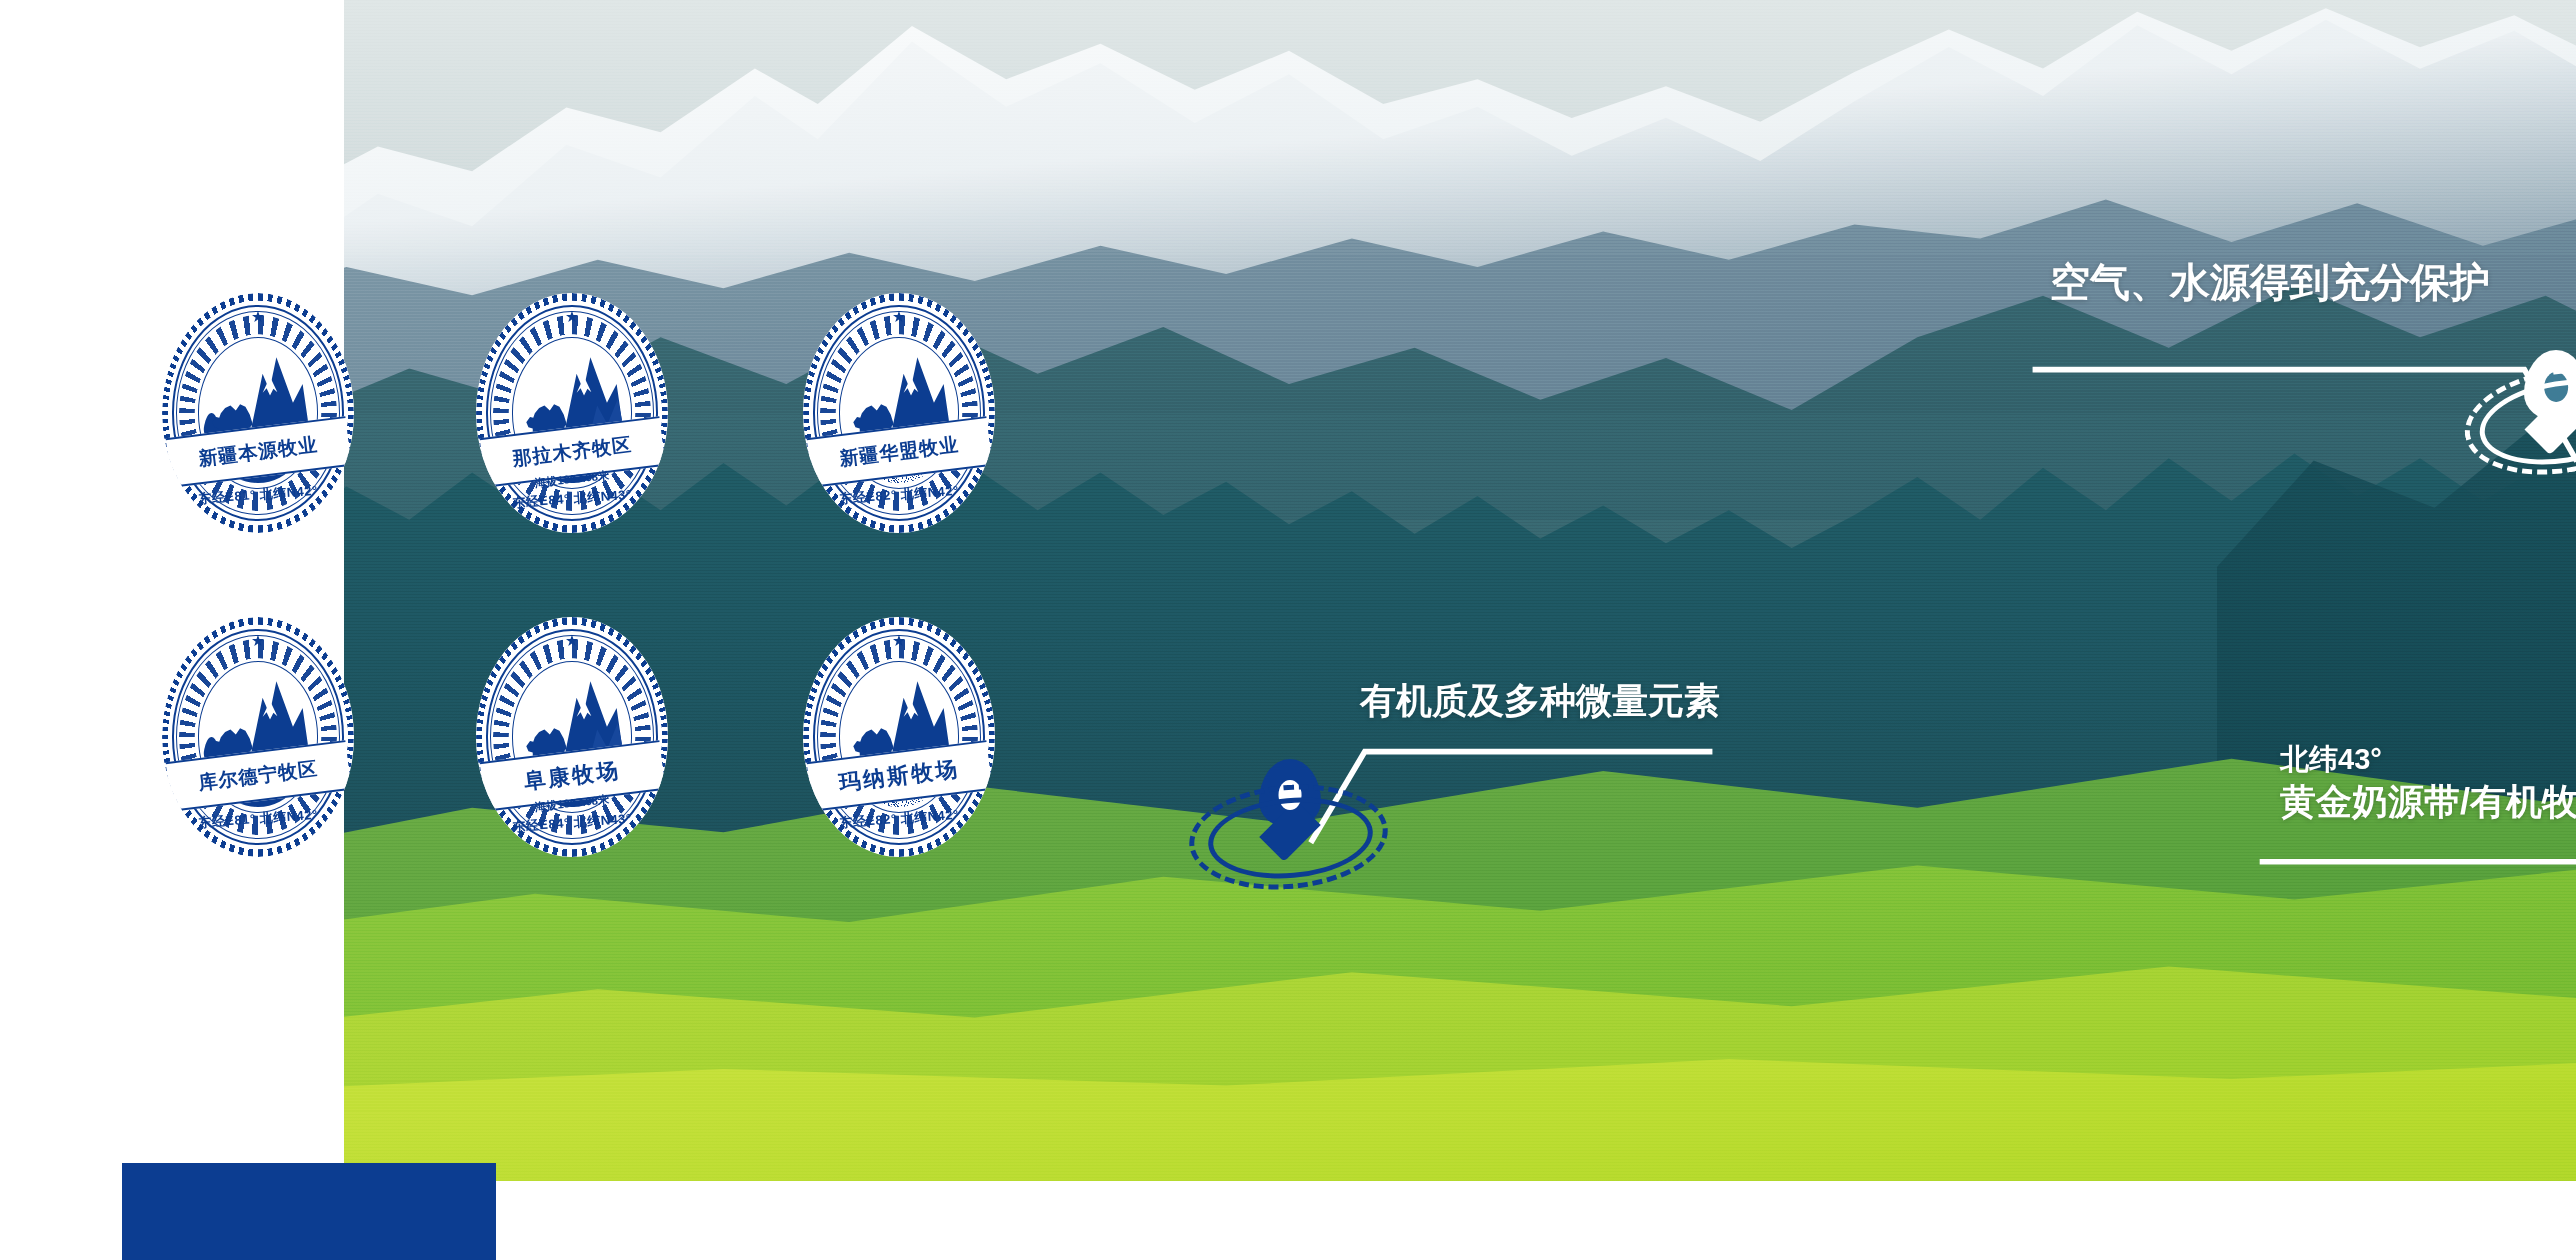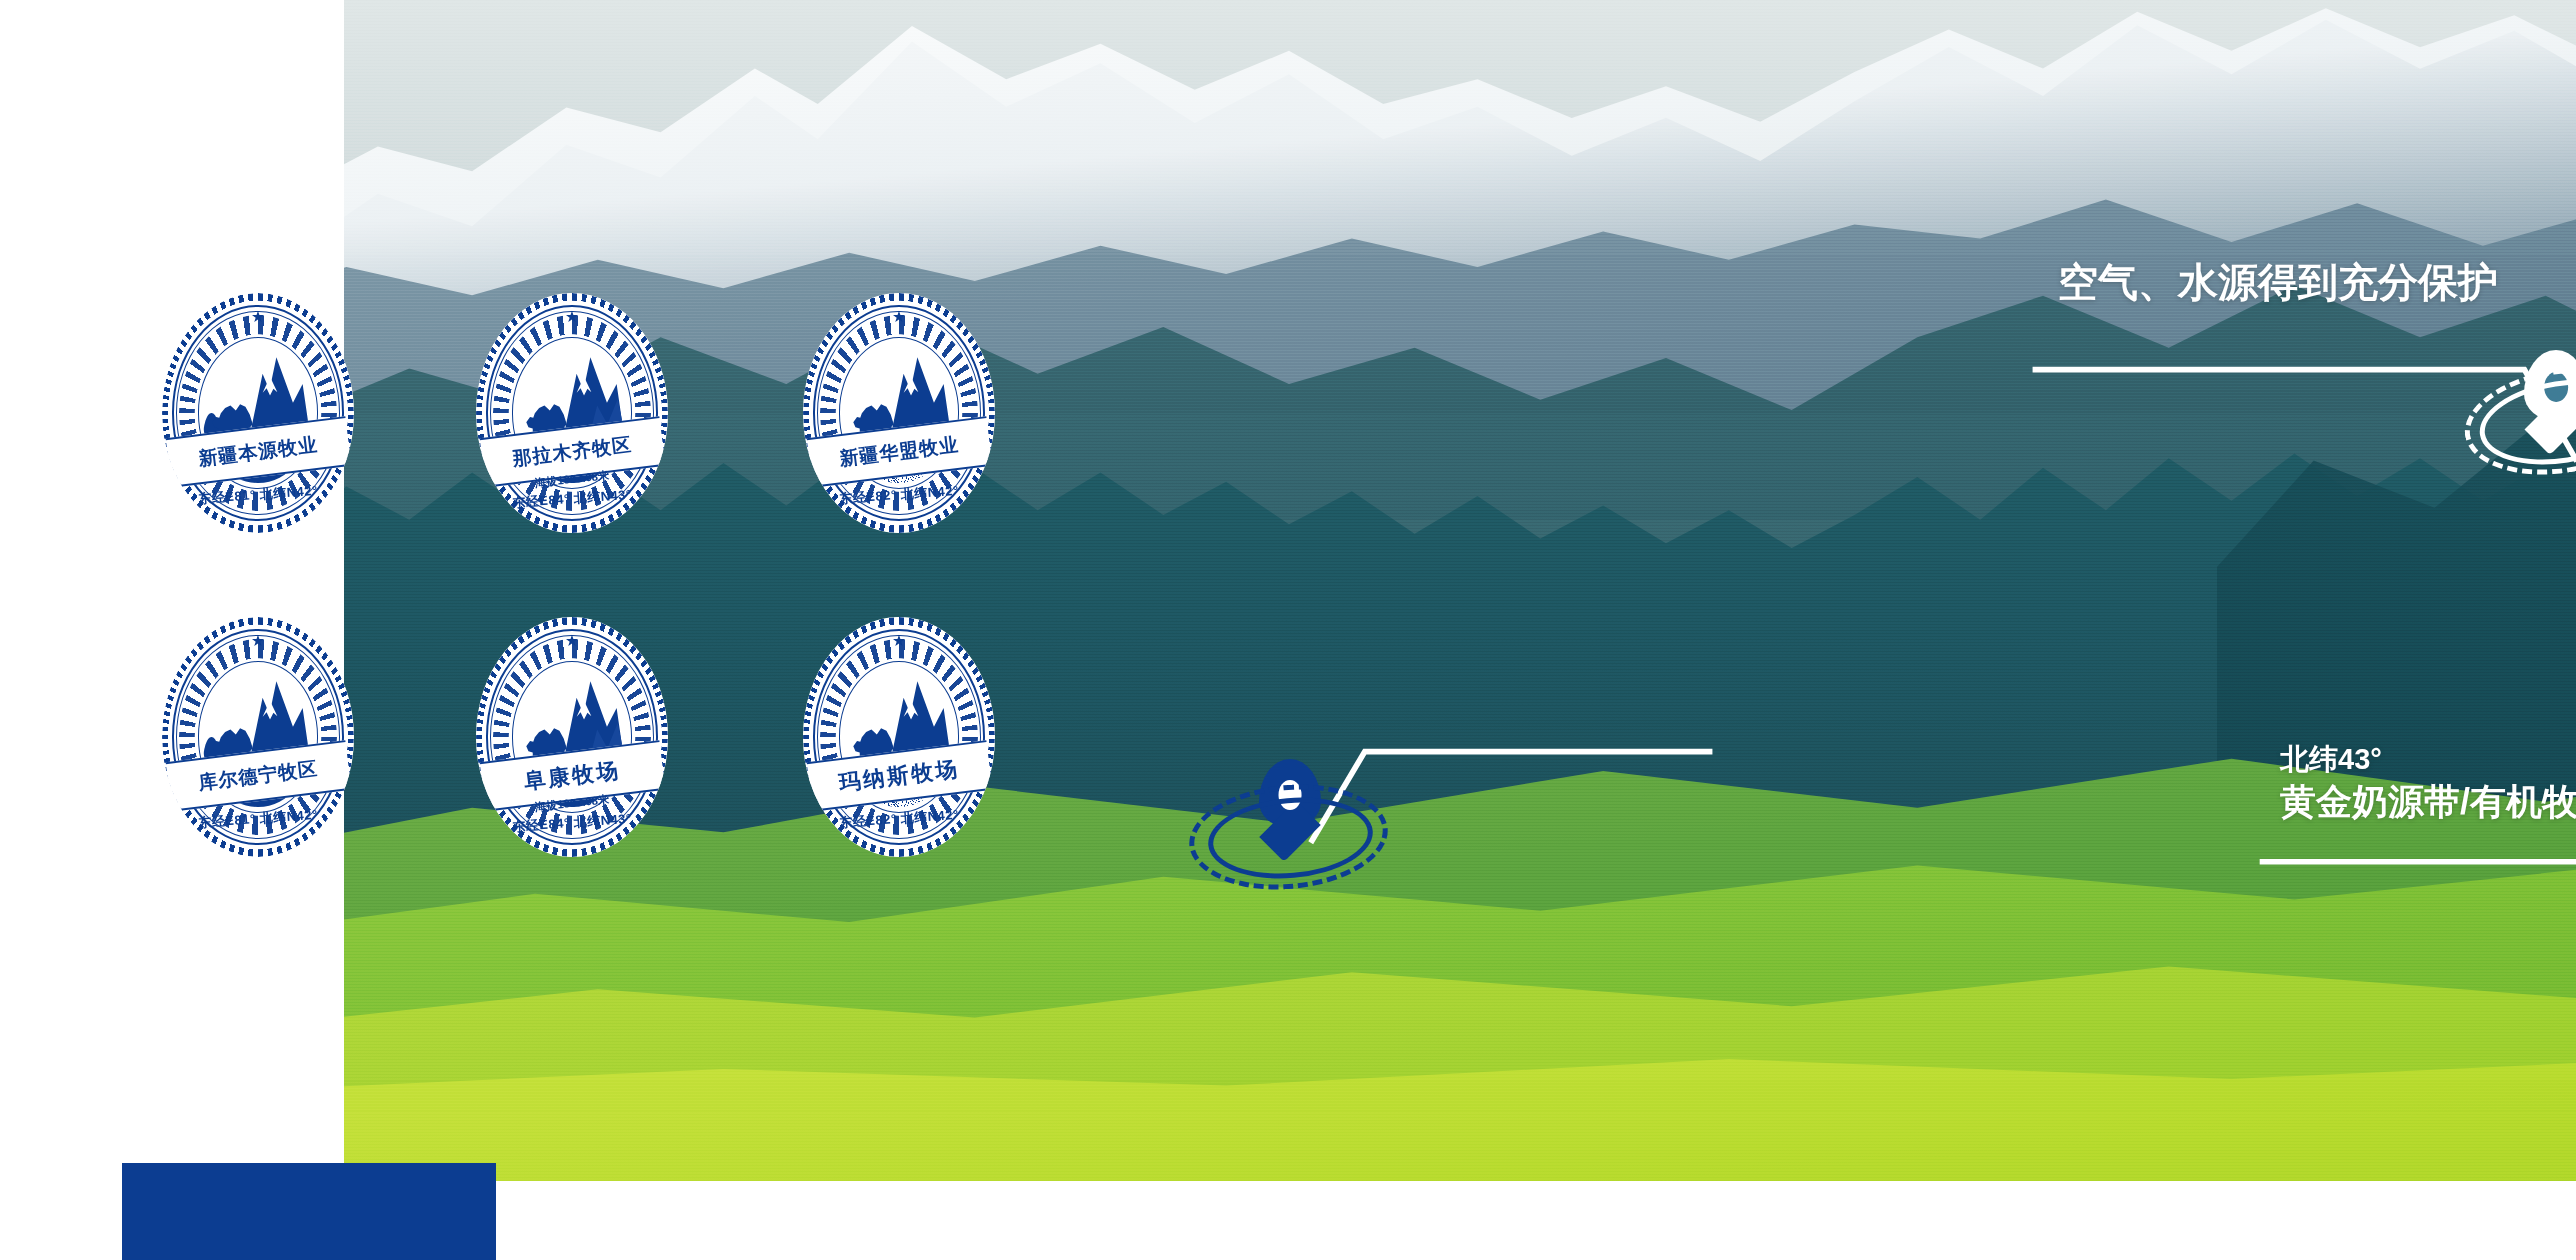--- a/index.html
+++ b/index.html
@@ -370,35 +370,38 @@
       <div class="star">★</div>
       <div class="banner">
         <span class="banner-txt">玛纳斯牧场</span>
       </div>
       <div class="coord">东经E82° 北纬N42°</div>
     </div>
 
   </div>
 
   <div class="callout light" style="left:2050px;top:258px;">
-    <div class="txt" style="font-size:40px;margin-left:8px;">空气、水源得到充分保护</div>
+    <div class="txt" style="font-size:40px;">空气、水源得到充分保护</div>
   </div>
   <svg class="leader" style="left:2030px;top:335px;width:618px;height:196px;" viewBox="0 0 1200 380">
     <polyline points="5,67 960,67 1062,245" fill="none" stroke="#ffffff" stroke-width="11"></polyline>
   </svg>
   <div class="pin" style="left:2524px;top:350px;width:64px;height:91px;">
     <div class="body" style="background:#ffffff;"></div>
     <div class="tip" style="background:#ffffff;"></div>
     <div class="hole" style="background:#3f7c96;"></div>
   </div>
   <div class="orbit" style="left:2479px;top:381px;width:155px;height:72px;
        border:5.7px solid #ffffff;transform:rotate(-9deg);"></div>
   <div class="orbit" style="left:2464px;top:369px;width:185px;height:94px;
        border:5.7px dashed #ffffff;transform:rotate(-9deg);"></div>
 
+  <div class="callout dark" style="left:1360px;top:679px;">
+    <div class="txt" style="font-size:36px;">有机质及多种微量元素</div>
+  </div>
   <svg class="leader" style="left:1200px;top:732px;width:515px;height:170px;" viewBox="0 0 1000 330">
     <polyline points="995,38 320,38 215,215" fill="none" stroke="#ffffff" stroke-width="11"></polyline>
   </svg>
   <div class="pin" style="left:1259px;top:759px;width:62px;height:89px;">
     <div class="body" style="background:#0c3d91;"></div>
     <div class="tip" style="background:#0c3d91;"></div>
     <div class="hole" style="background:#ffffff;"></div>
   </div>
   <div class="orbit" style="left:1208px;top:798px;width:155px;height:70px;
        border:5.7px solid #0c3d91;transform:rotate(-5deg);"></div>

